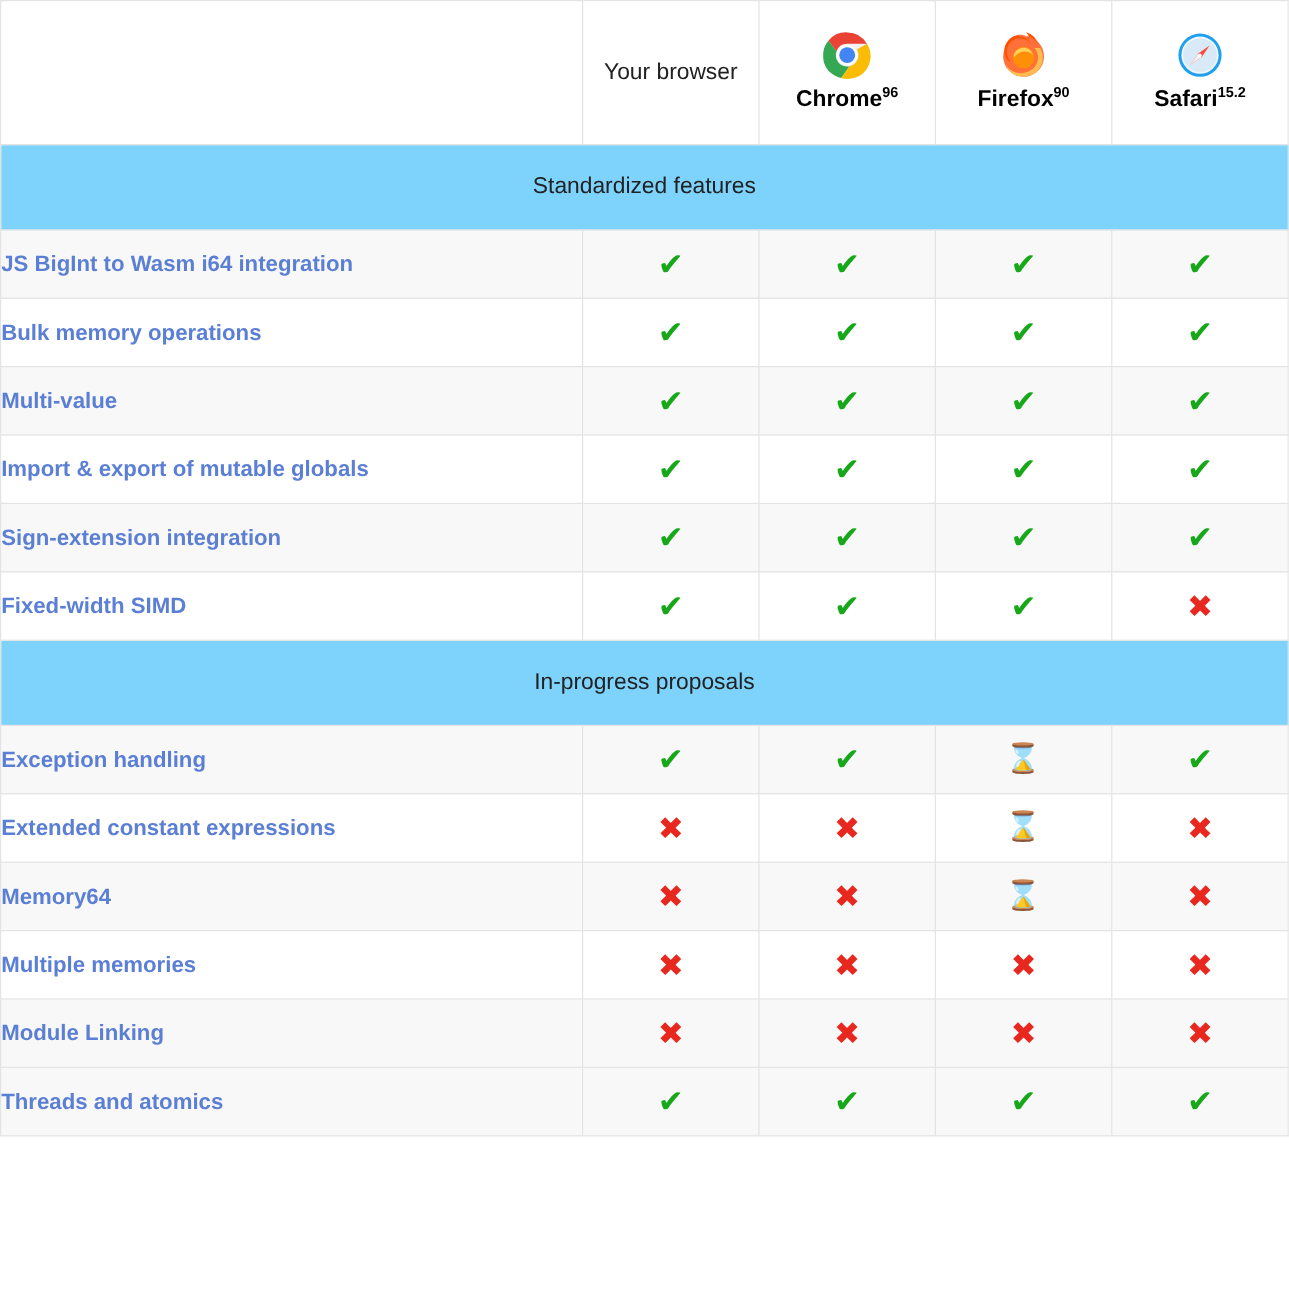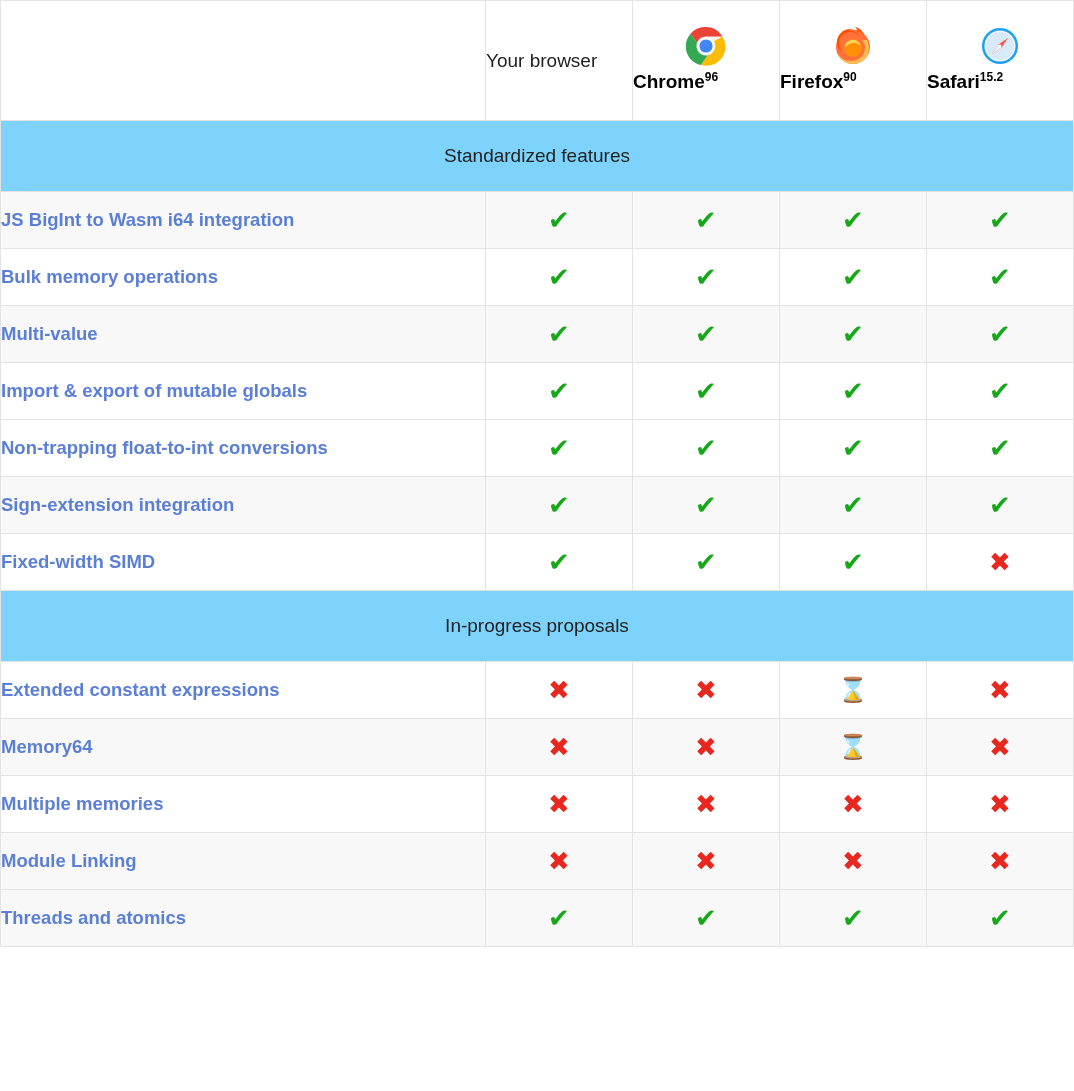--- a/index.html
+++ b/index.html
@@ -24,20 +24,21 @@
     padding: 0;
     margin: 0;
   }
   col.feature-col { width: 485px; }
   col.browser-col { width: 147px; }
 
   
   tr.head-row { height: 120px; }
   td.head-blank { background: #ffffff; }
   td.head-cell {
+    text-align: center;
     vertical-align: middle;
     background: #ffffff;
     padding: 6px 4px 10px 4px;
   }
   .head-icon {
     display: block;
     margin: 0 auto 4px auto;
     height: 40px;
     width: 40px;
   }
@@ -182,43 +183,43 @@
           <td class="support"><span class="mark-yes">✔</span></td>
           <td class="support"><span class="mark-yes">✔</span></td>
         </tr>
         <tr class="feature-row">
           <td class="feature-name">Import &amp; export of mutable globals</td>
           <td class="support"><span class="mark-yes">✔</span></td>
           <td class="support"><span class="mark-yes">✔</span></td>
           <td class="support"><span class="mark-yes">✔</span></td>
           <td class="support"><span class="mark-yes">✔</span></td>
         </tr>
-        <tr class="feature-row">
-          <td class="feature-name">Non-trapping float-to-int conversions</td>
-          <td class="support"><span class="mark-yes">✔</span></td>
-          <td class="support"><span class="mark-yes">✔</span></td>
-          <td class="support"><span class="mark-yes">✔</span></td>
-          <td class="support"><span class="mark-yes">✔</span></td>
-        </tr>
         <tr class="feature-row alt">
           <td class="feature-name">Sign-extension integration</td>
           <td class="support"><span class="mark-yes">✔</span></td>
           <td class="support"><span class="mark-yes">✔</span></td>
           <td class="support"><span class="mark-yes">✔</span></td>
           <td class="support"><span class="mark-yes">✔</span></td>
         </tr>
         <tr class="feature-row">
           <td class="feature-name">Fixed-width SIMD</td>
           <td class="support"><span class="mark-yes">✔</span></td>
           <td class="support"><span class="mark-yes">✔</span></td>
           <td class="support"><span class="mark-yes">✔</span></td>
           <td class="support"><span class="mark-no">✖</span></td>
         </tr>
         <tr class="section-row">
           <td colspan="5">In-progress proposals</td>
+        </tr>
+        <tr class="feature-row alt">
+          <td class="feature-name">Exception handling</td>
+          <td class="support"><span class="mark-yes">✔</span></td>
+          <td class="support"><span class="mark-yes">✔</span></td>
+          <td class="support"><span class="mark-wait">⌛</span></td>
+          <td class="support"><span class="mark-yes">✔</span></td>
         </tr>
         <tr class="feature-row">
           <td class="feature-name">Extended constant expressions</td>
           <td class="support"><span class="mark-no">✖</span></td>
           <td class="support"><span class="mark-no">✖</span></td>
           <td class="support"><span class="mark-wait">⌛</span></td>
           <td class="support"><span class="mark-no">✖</span></td>
         </tr>
         <tr class="feature-row alt">
           <td class="feature-name">Memory64</td>

